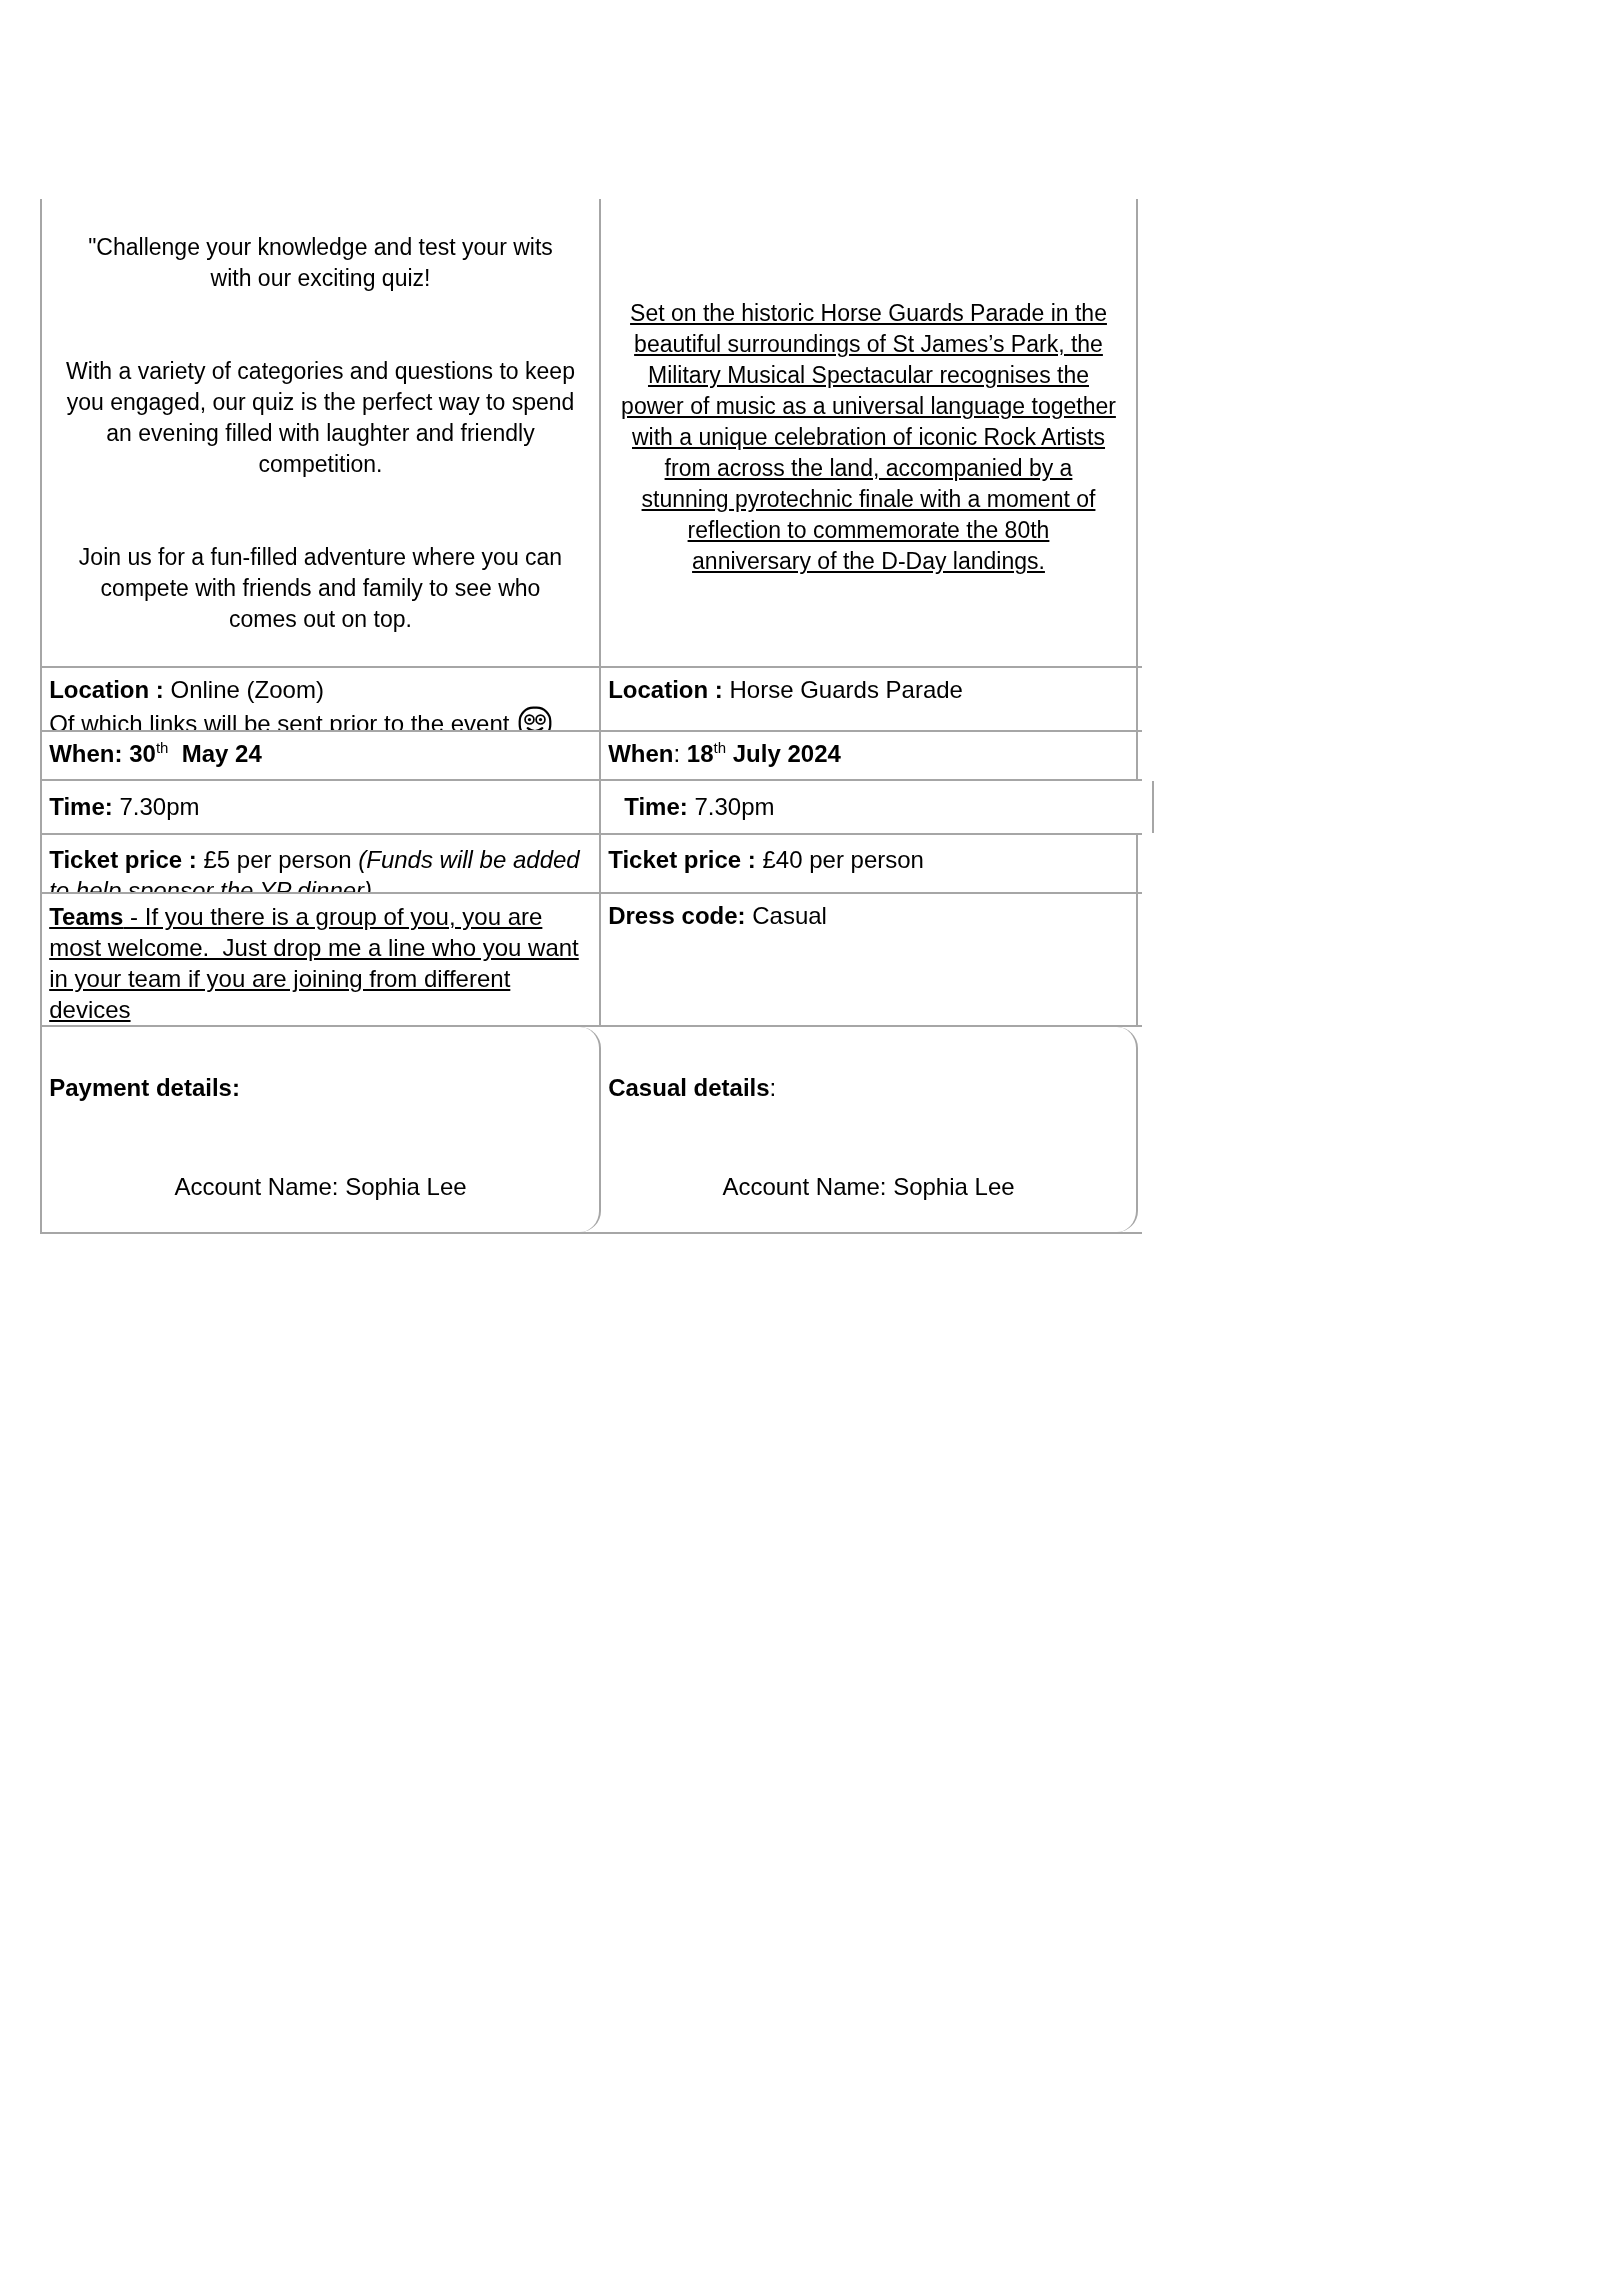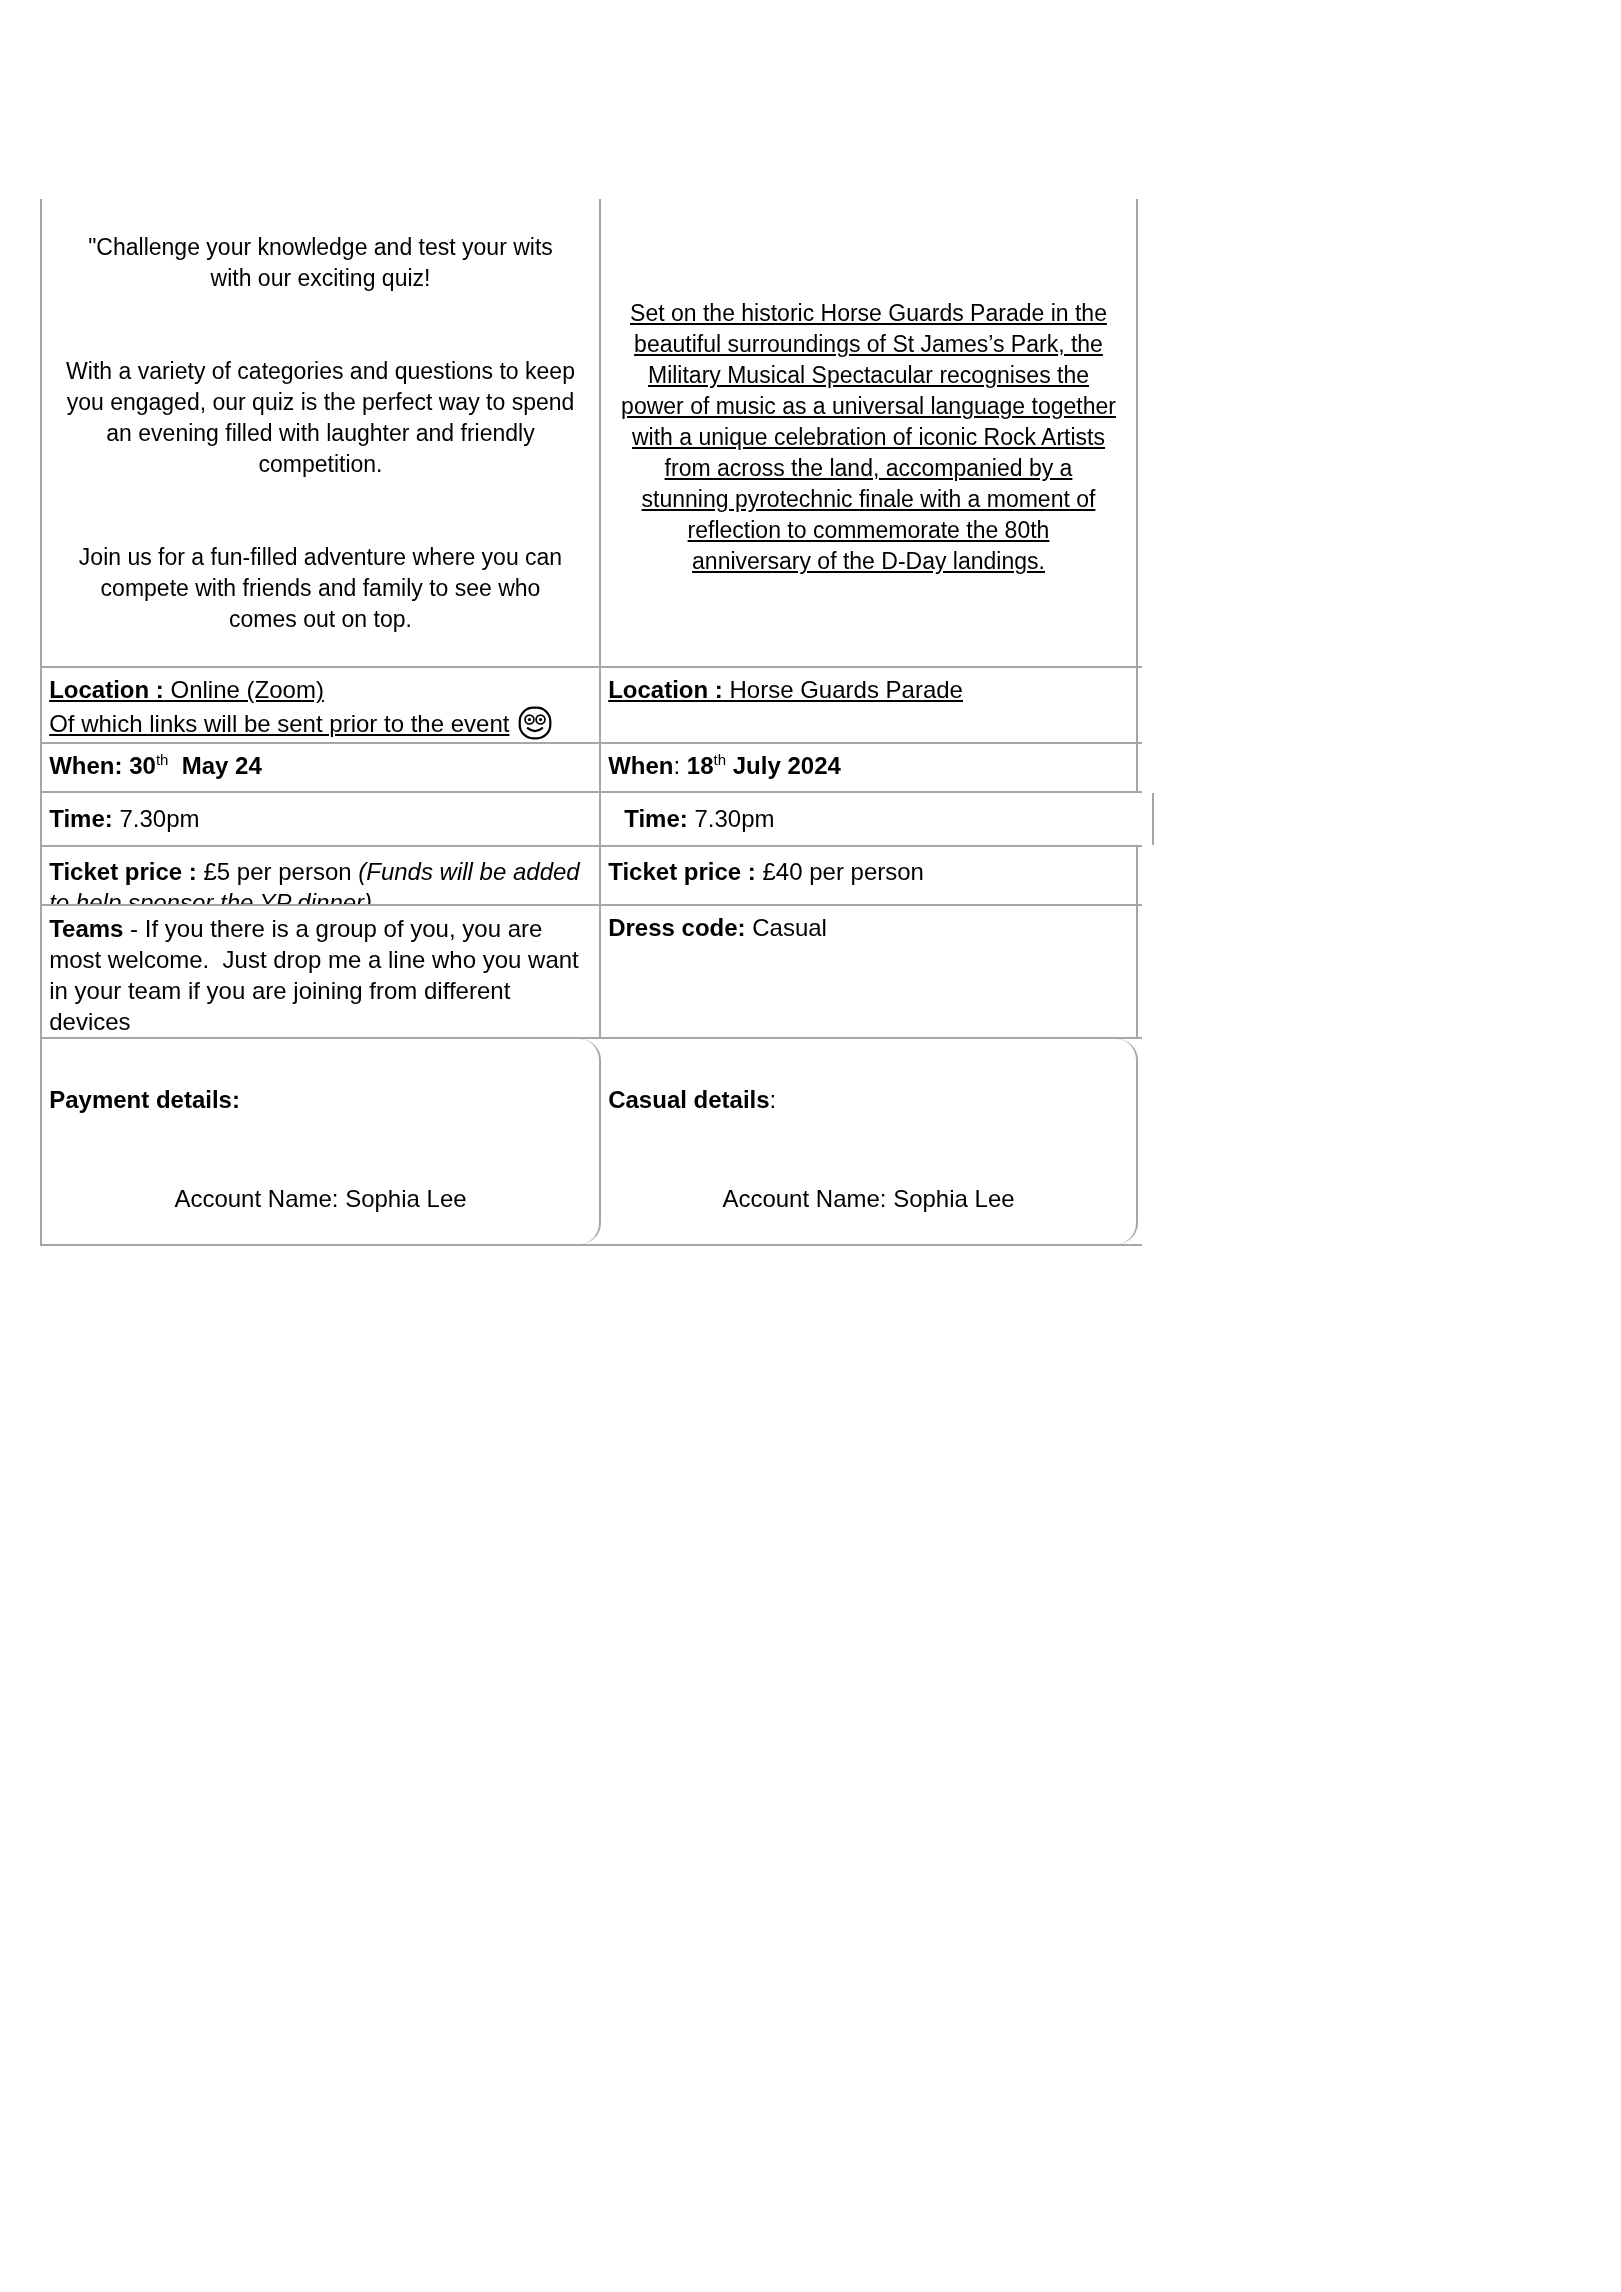--- a/index.html
+++ b/index.html
@@ -21,21 +21,21 @@
     border-left:2.7px solid var(--bd);
     box-sizing:border-box;
   }
   .row{
     display:grid;
     grid-template-columns:559px 537px;
     border-top:2.7px solid var(--bd);
     box-sizing:border-box;
   }
   .row-desc{border-top:none;height:467px;}
-  .row-location{height:76px;text-decoration:underline;}
+  .row-location{height:64px;}
   .row-when{height:49px;}
   .row-time{height:54px;gap:16px;}
   .row-ticket{height:59px;}
   .row-teams{height:133px;}
   .row-payment{height:209px;border-bottom:2.7px solid var(--bd);}
   .cell{
     border-right:2.7px solid var(--bd);
     box-sizing:border-box;
     padding:5.4px 7.2px 0 7.2px;
     font-size:24px;
@@ -48,21 +48,21 @@
     font-size:23px;
     line-height:31px;
     padding-top:1.8px;
   }
   .desc p{margin:0 0 31px 0;}
   .desc-right{padding-top:68px;text-decoration:underline;}
   b,.bold{font-weight:bold;}
   .it{font-style:italic;}
   .sup{vertical-align:super;font-size:15px;font-weight:normal;line-height:0;}
   .pay-lines{text-align:center;line-height:33px;}
-  .teams-cell{line-height:31px;padding-top:7.2px;}
+  .teams-cell{line-height:31px;padding-top:7.2px;text-decoration:underline;}
   .ticket-cell{line-height:31px;padding-top:9px;}
   .time-cell{padding-top:9px;}
   .pay-cell{padding-top:10.7px;border-radius:21px;}
   .smiley{
     display:inline-block;
     width:34px;height:34px;
     vertical-align:-8px;
     margin-left:9px;
   }
 </style>

